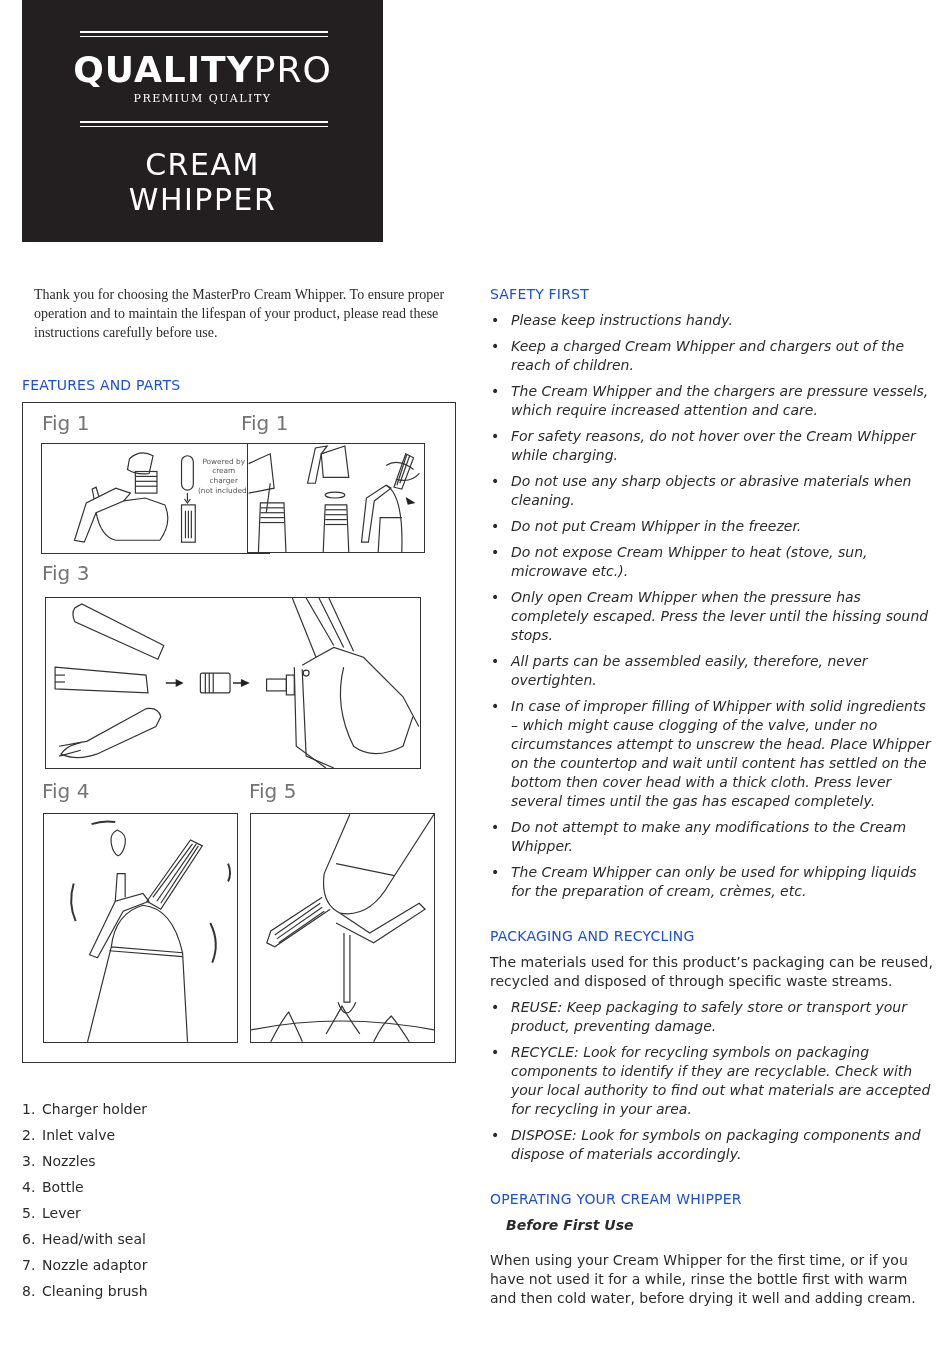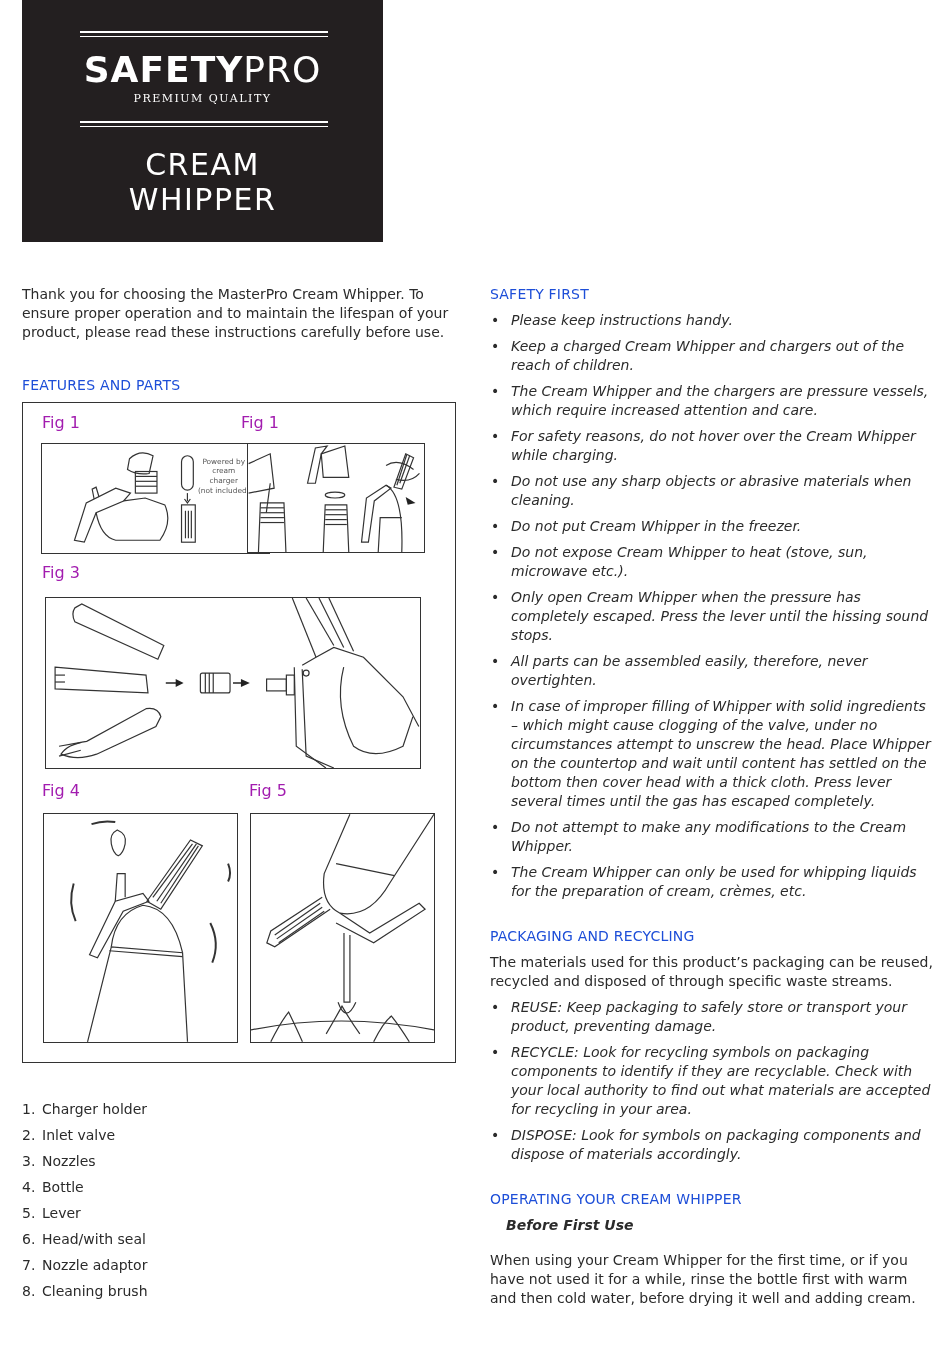--- a/index.html
+++ b/index.html
@@ -15,47 +15,47 @@
   .brand-name .bold { font-weight: bold; }
   .brand-name .light { font-weight: normal; }
   .brand-tag { position: absolute; left: 0; width: 100%; top: 92px; text-align: center; font-family: "DejaVu Serif", serif; font-size: 11px; letter-spacing: 1.5px; }
   .product-title { position: absolute; left: 0; width: 100%; top: 147px; text-align: center; font-family: "DejaVu Sans", sans-serif; font-size: 30px; line-height: 35px; letter-spacing: 1.5px; }
 
   
   .p { font-size: 14px; line-height: 19px; margin: 0; }
   .heading { font-size: 14px; line-height: 19px; font-weight: normal; margin: 0; color: #1d4ed8; letter-spacing: 0.2px; }
   .subheading { font-size: 14px; line-height: 19px; font-weight: bold; margin: 16px; font-style: italic; }
 
-  .intro { position: absolute; left: 22px; top: 285px; width: 440px; }
+  .intro { position: absolute; left: 34px; top: 285px; width: 440px; font-family: Liberation Serif, serif; }
   .features-heading { position: absolute; left: 22px; top: 376px; }
 
   
   .fig-frame { position: absolute; left: 22px; top: 402px; width: 434px; height: 661px; border: 1.5px solid #333; box-sizing: border-box; }
-  .fig-label { position: absolute; font-size: 16px; line-height: 24px; color: #a21caf; }
+  .fig-label { position: absolute; font-size: 20px; line-height: 24px; color: #737373; }
   .panel { position: absolute; border: 1.5px solid #333; box-sizing: border-box; background: #fff; overflow: hidden; }
   .panel svg { width: 100%; height: 100%; display: block; }
 
   .parts-list { position: absolute; left: 22px; top: 1096px; list-style: none; margin: 0; padding: 0; }
   .parts-list li { font-size: 14px; line-height: 26px; display: flex; }
   .parts-list .num { width: 20px; }
 
   
   .right { position: absolute; left: 490px; top: 285px; width: 445px; }
   .bullets { list-style: none; margin: 0; padding: 0; }
   .bullets li { position: relative; padding-left: 21px; font-size: 14px; line-height: 19px; margin-top: 7px; font-style: italic; }
   .bullets li::before { content: "•"; position: absolute; left: 1px; top: 0; }
   .section-gap { height: 26px; }
   .mt6 { margin-top: 7px; }
 </style>
 </head>
 <body>
 
 <div class="brand-block">
   <div class="rule top"></div>
-  <div class="brand-name"><span class="bold">SAFETY</span><span class="light">PRO</span></div>
+  <div class="brand-name"><span class="bold">QUALITY</span><span class="light">PRO</span></div>
   <div class="brand-tag">PREMIUM QUALITY</div>
   <div class="rule bottom"></div>
   <div class="product-title">
     <div>CREAM</div>
     <div>WHIPPER</div>
   </div>
 </div>
 
 <p class="p intro">Thank you for choosing the MasterPro Cream Whipper. To ensure proper operation and to maintain the lifespan of your product, please read these instructions carefully before use.</p>
 

